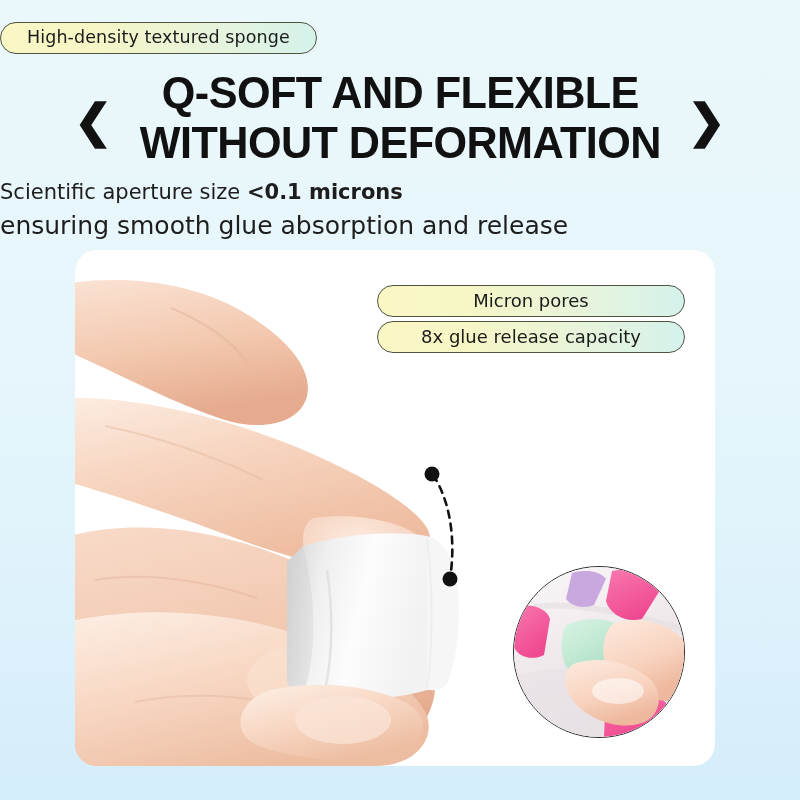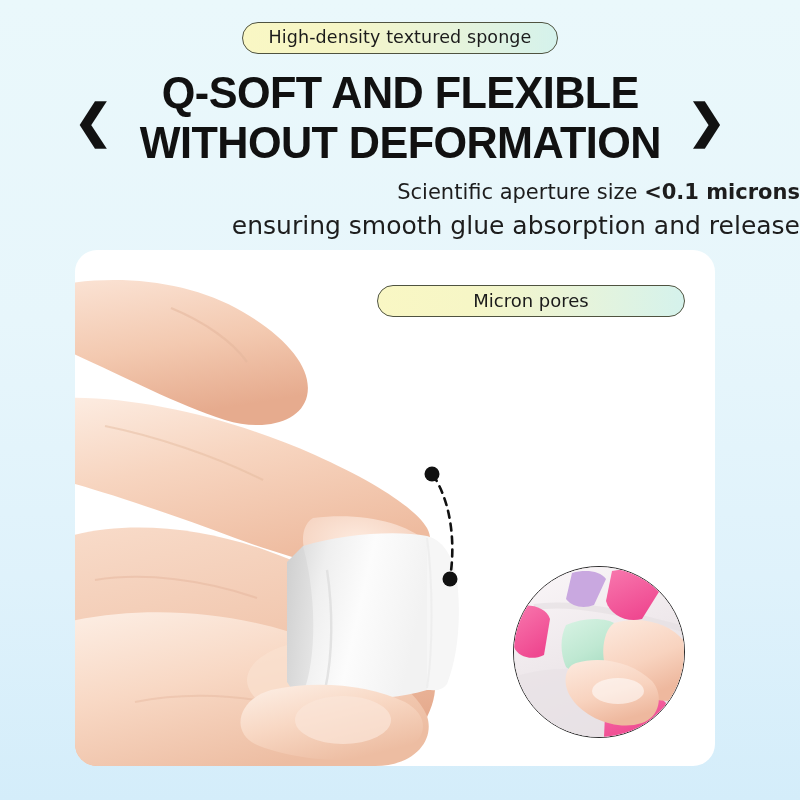--- a/index.html
+++ b/index.html
@@ -22,21 +22,21 @@
     overflow: hidden;
   }
 
   
   .badge-row {
     position: absolute;
     top: 22px;
     left: 0;
     width: 800px;
     display: flex;
-    justify-content: center;
+    justify-content: flex-start;
   }
   .pill {
     box-sizing: border-box;
     border: 1.4px solid #4f5340;
     border-radius: 999px;
     background: linear-gradient(90deg, #f9f7c4 0%, #f6f6c6 30%, #e9f4d8 62%, #d5f2ec 100%);
     color: #1b1b1b;
     display: flex;
     align-items: center;
     justify-content: center;
@@ -84,21 +84,21 @@
   }
   .headline .l1 { display: block; }
   .headline .l2 { display: block; }
 
   
   .subtitle {
     position: absolute;
     top: 178px;
     left: 0;
     width: 800px;
-    text-align: right;
+    text-align: left;
     color: #1d1d1d;
     font-size: 21px;
     line-height: 1.42;
     font-family: "DejaVu Sans", sans-serif;
   }
   .subtitle .sub2 { font-size: 25px; }
   .subtitle b { font-weight: 700; }
 
   
   .photo-card {
@@ -249,20 +249,23 @@
       <path d="M 196 440 C 240 430, 292 434, 330 452 C 352 464, 356 486, 330 500
                C 292 516, 220 512, 180 494 C 156 482, 162 450, 196 440 Z" fill="url(#skinC)"></path>
       <ellipse cx="268" cy="470" rx="48" ry="24" fill="#fbe6d8" opacity="0.7"></ellipse>
     </svg>
   </div>
 
   <div class="feature-pills">
     <div class="pill feature-pill">
       <span>Micron pores</span>
     </div>
+    <div class="pill feature-pill">
+      <span>8x glue release capacity</span>
+    </div>
   </div>
 
   <svg class="arc" width="70" height="140" viewBox="0 0 70 140">
     <path d="M 18 15 C 38 45, 40 88, 35 118" stroke="#111111" stroke-width="2.6" fill="none" stroke-dasharray="7 6" stroke-linecap="round"></path>
     <circle cx="17" cy="14" r="7.5" fill="#111111"></circle>
     <circle cx="35" cy="119" r="7.5" fill="#111111"></circle>
   </svg>
 
   <div class="inset">
     <svg width="170" height="170" viewBox="0 0 170 170">

